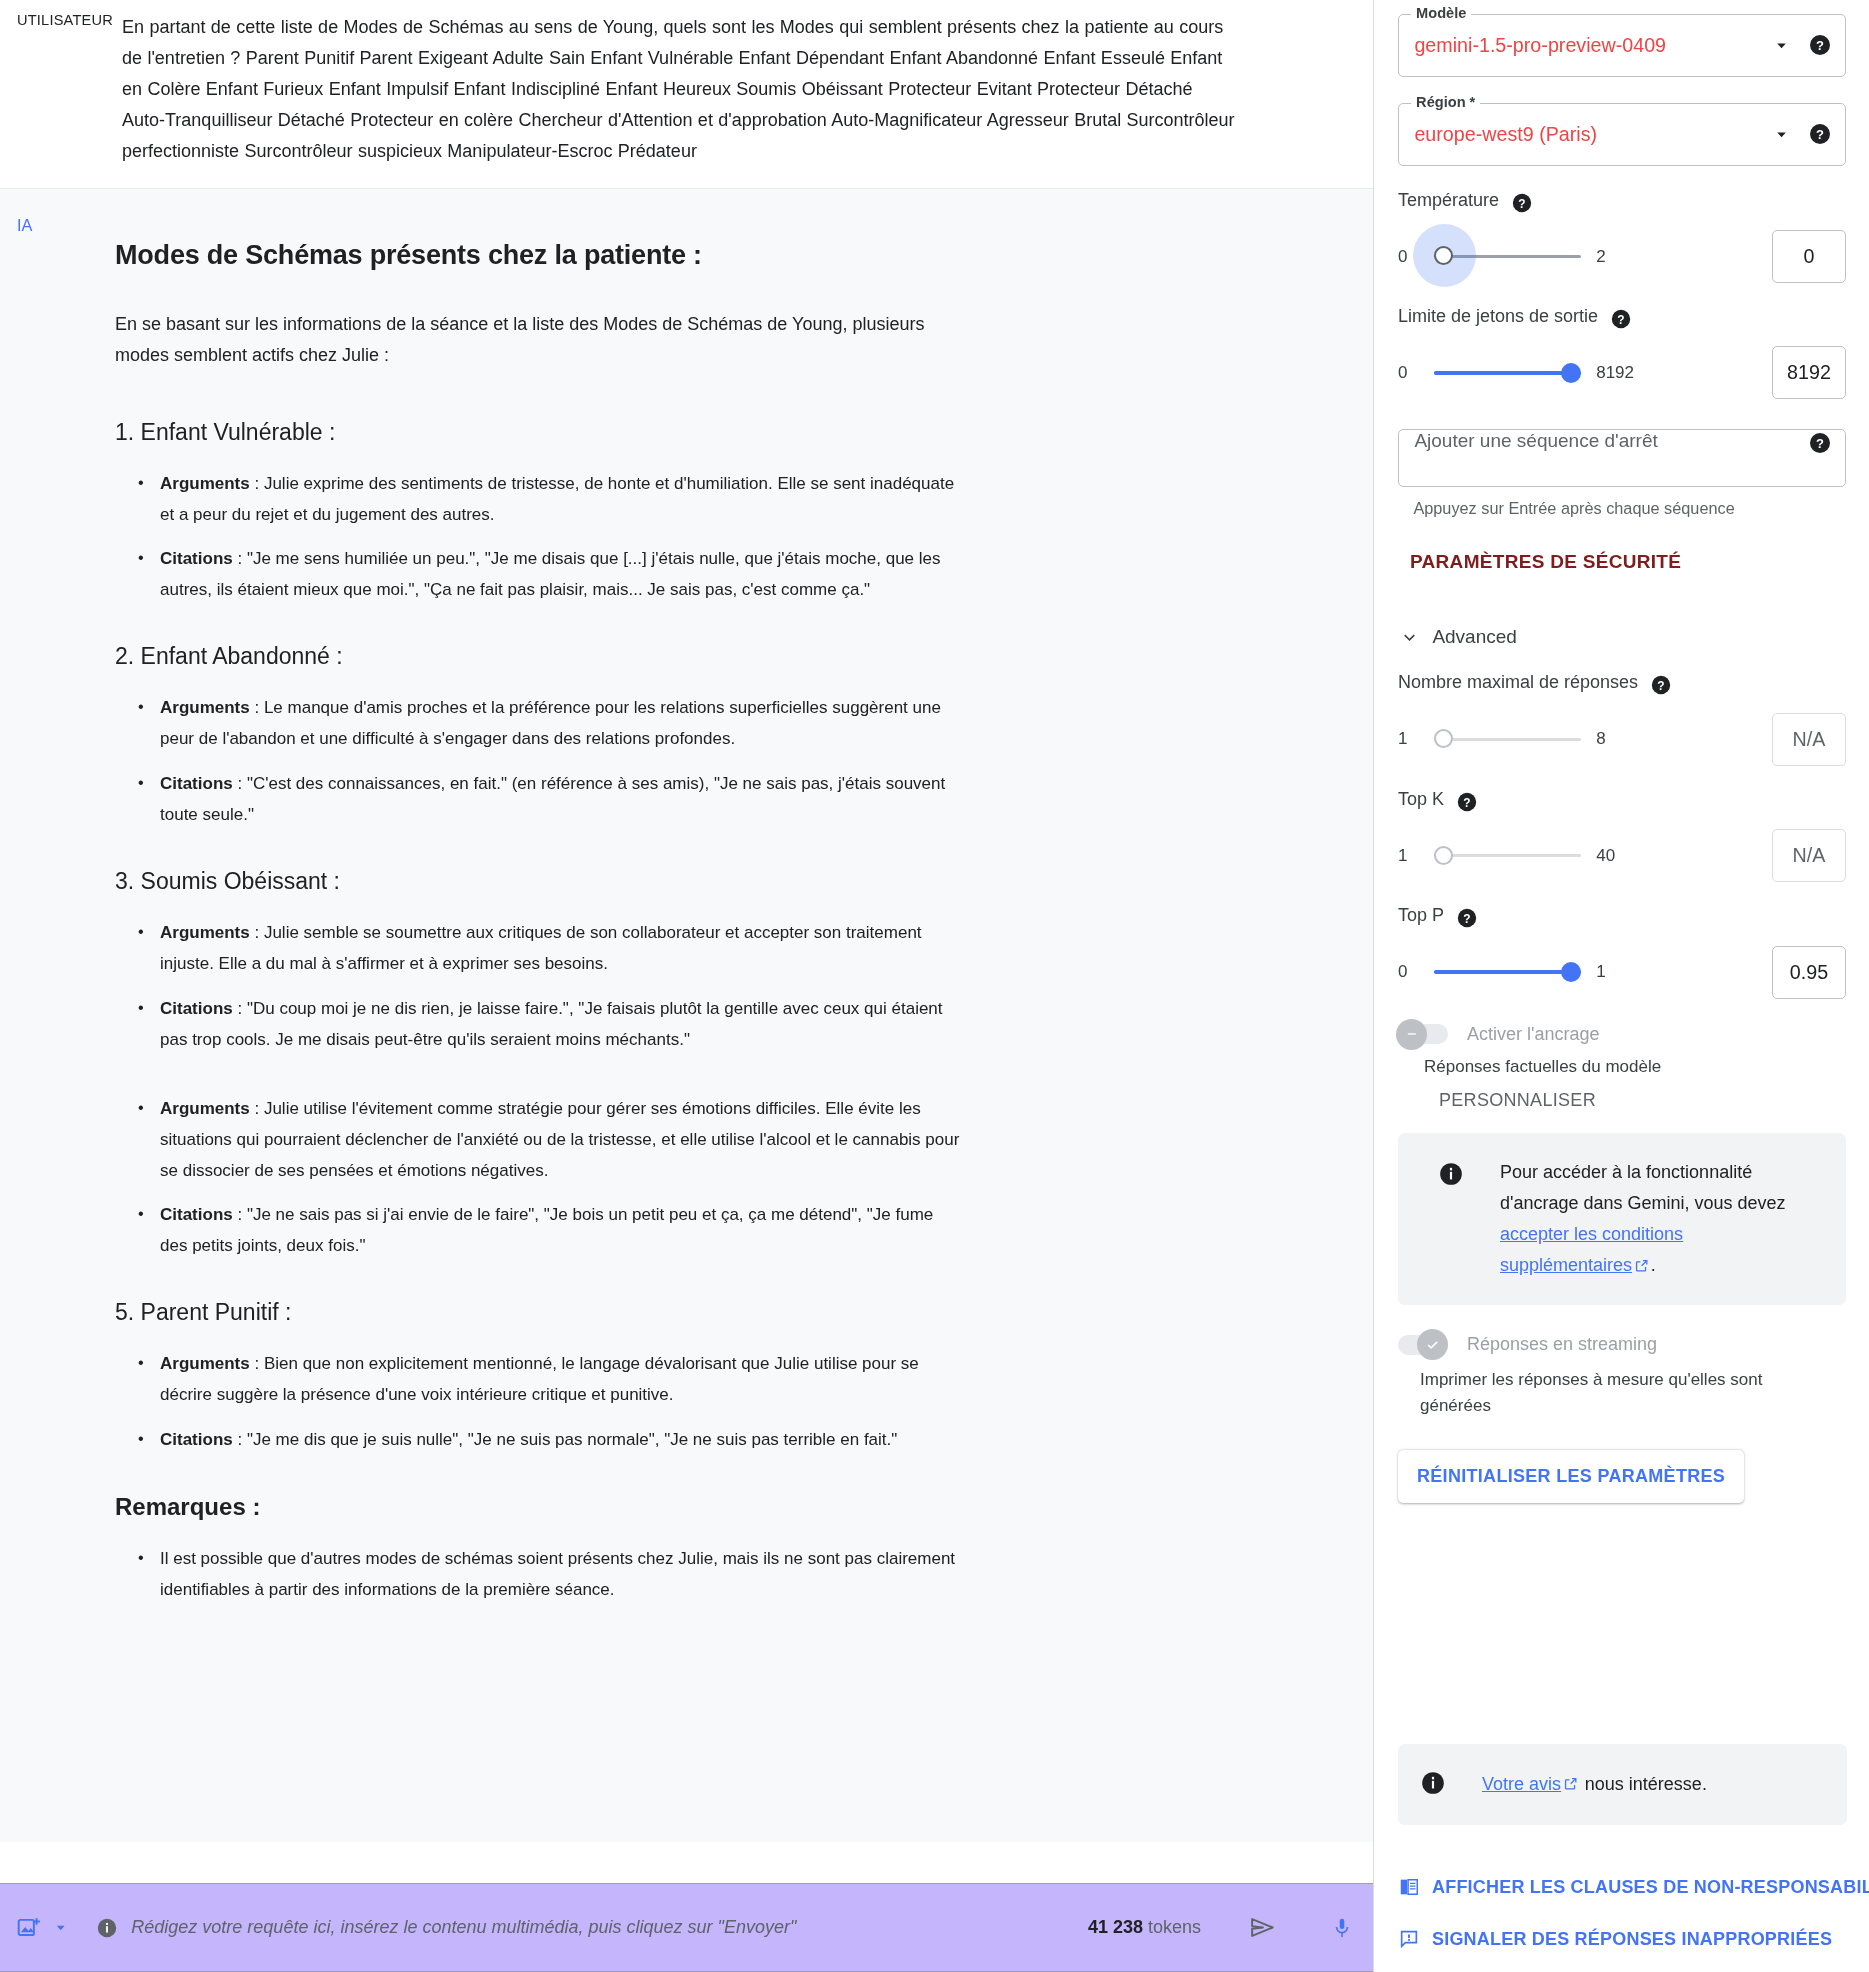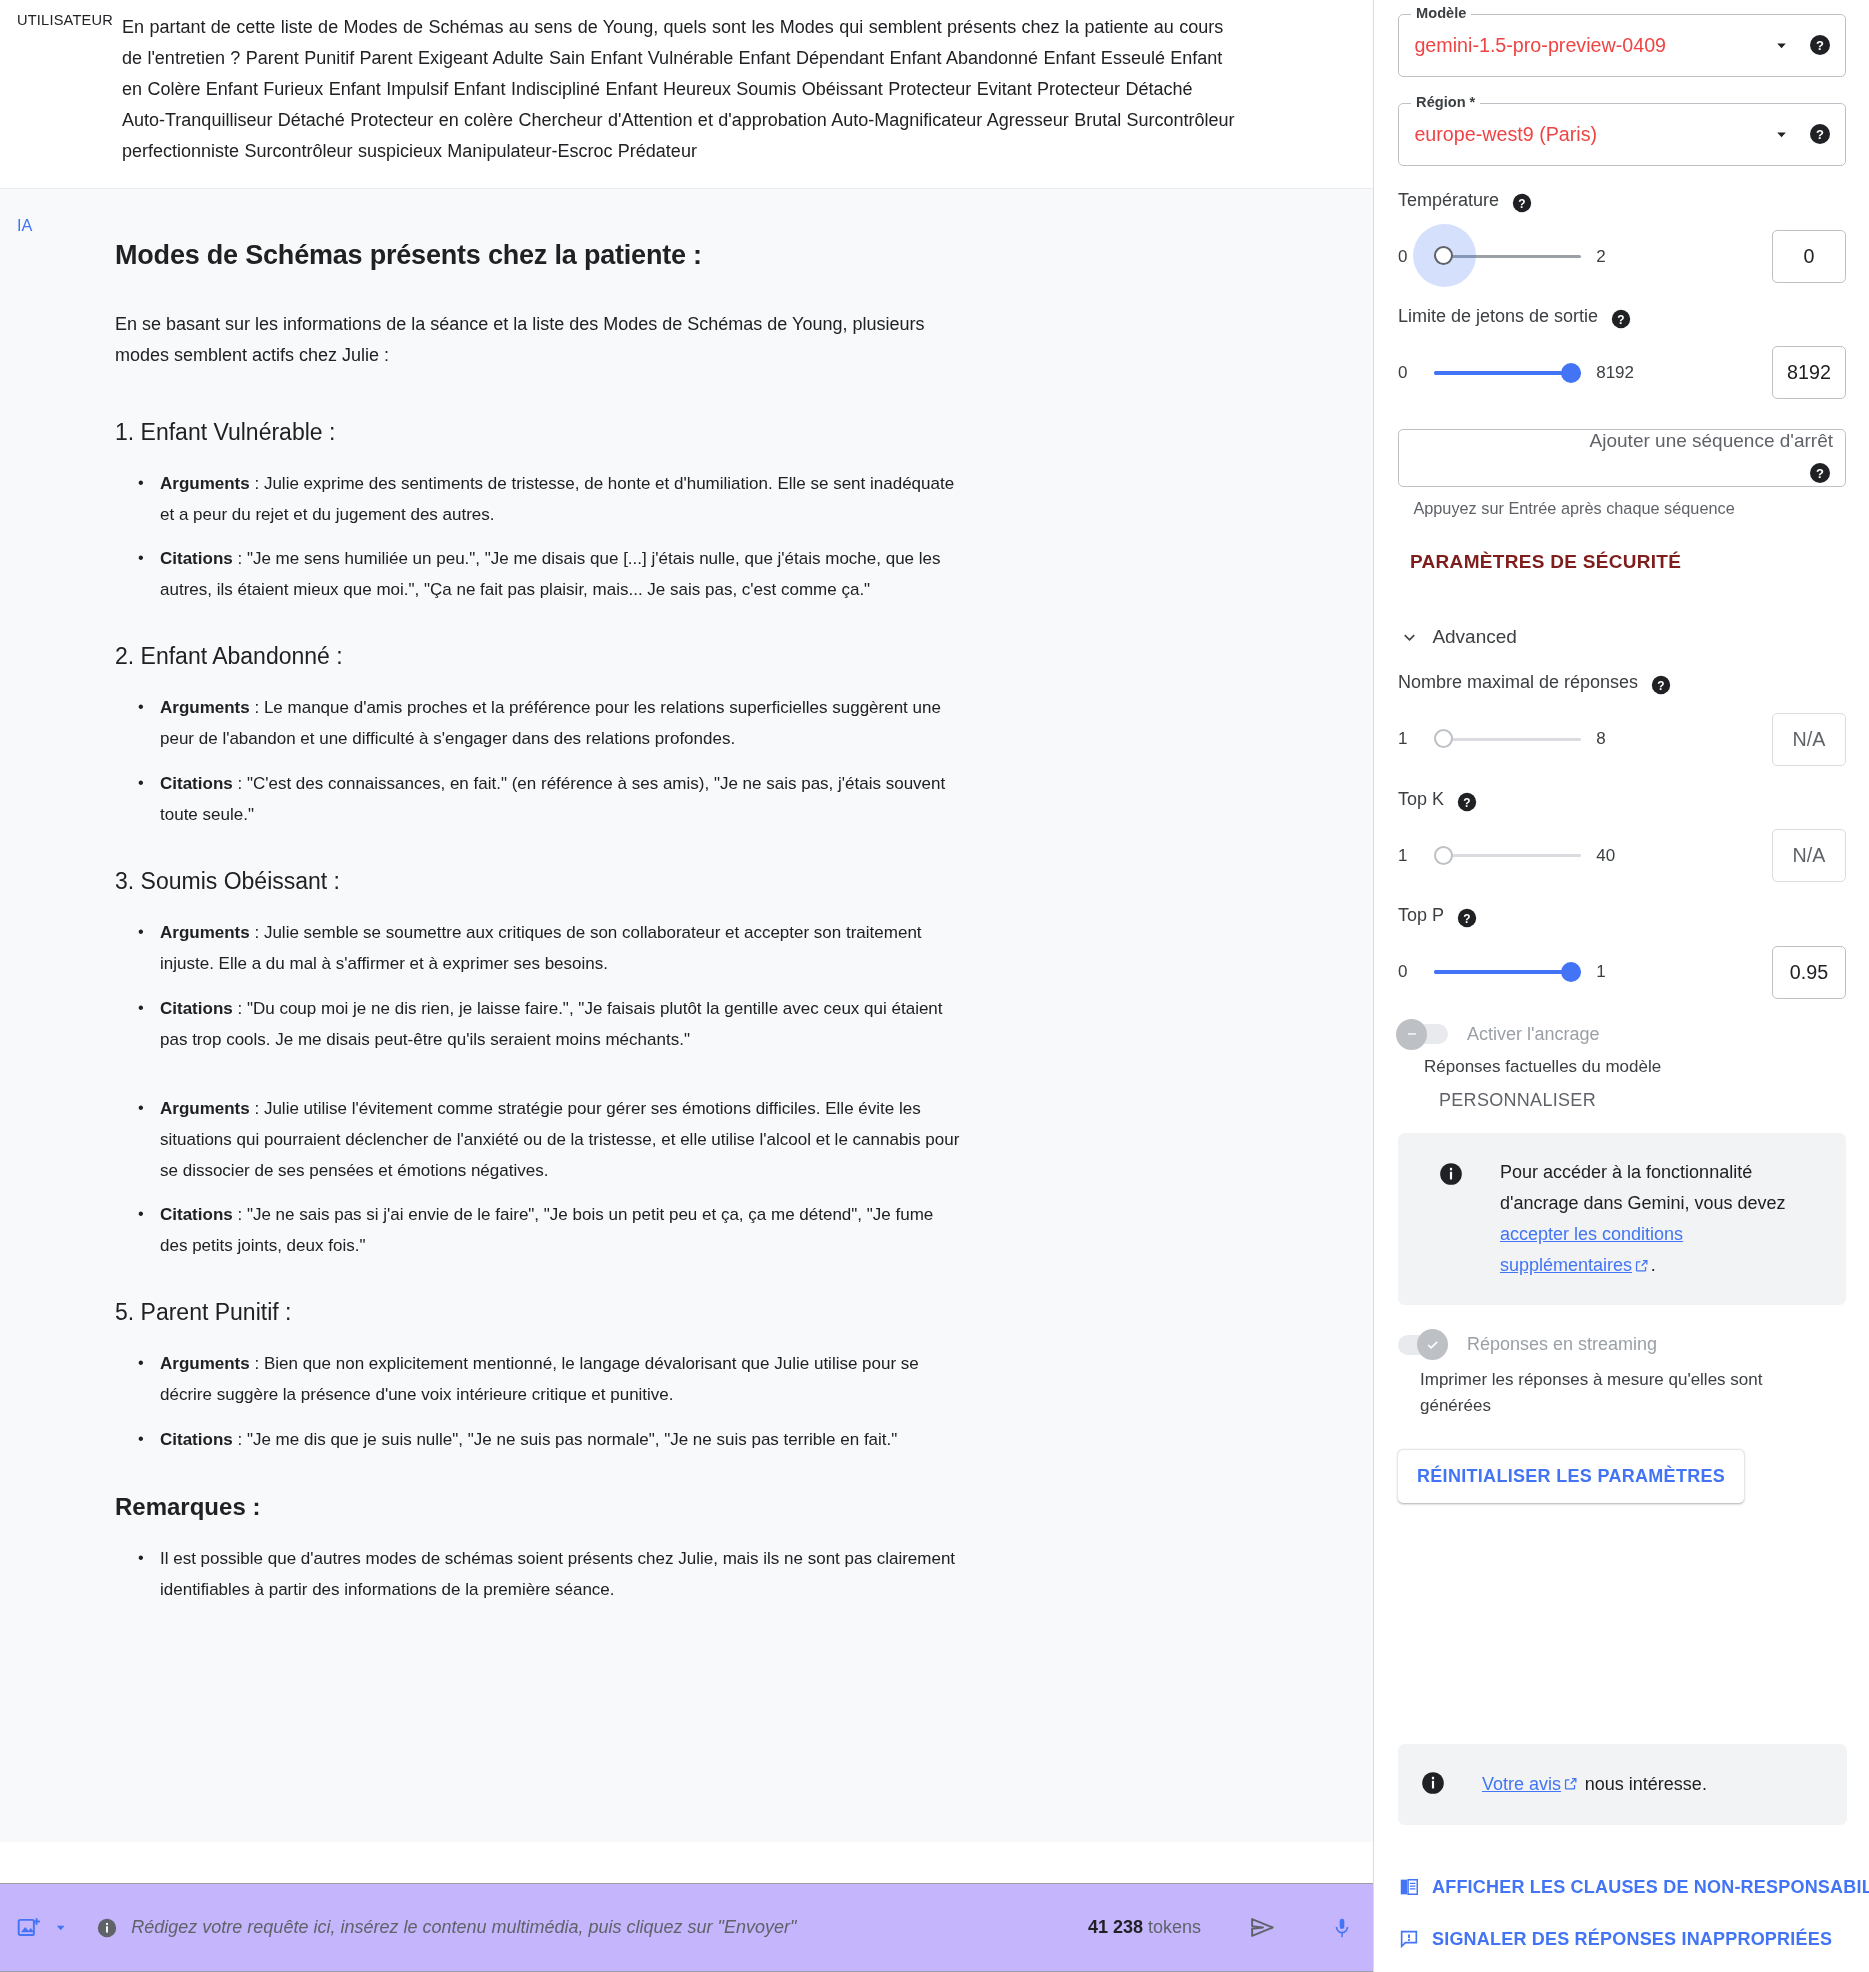--- a/index.html
+++ b/index.html
@@ -286,23 +286,22 @@
   }
   .sl-box.na { color: #5f6368; border-color: #dadce0; }
 
   .stop-seq {
     position: relative;
     height: 58px;
     margin-top: 31px;
     border: 0.9px solid #bdc1c6;
     border-radius: 5.1px;
     display: flex;
-    align-items: flex-end;
+    align-items: flex-start;
     padding: 0 12px 0 15.4px;
-    flex-direction: column;
   }
   .stop-seq .ph {
     flex: 1;
     font-size: 19px;
     color: #5f6368;
   }
   .hint {
     font-size: 16.3px;
     color: #5f6368;
     margin-top: 12px;

